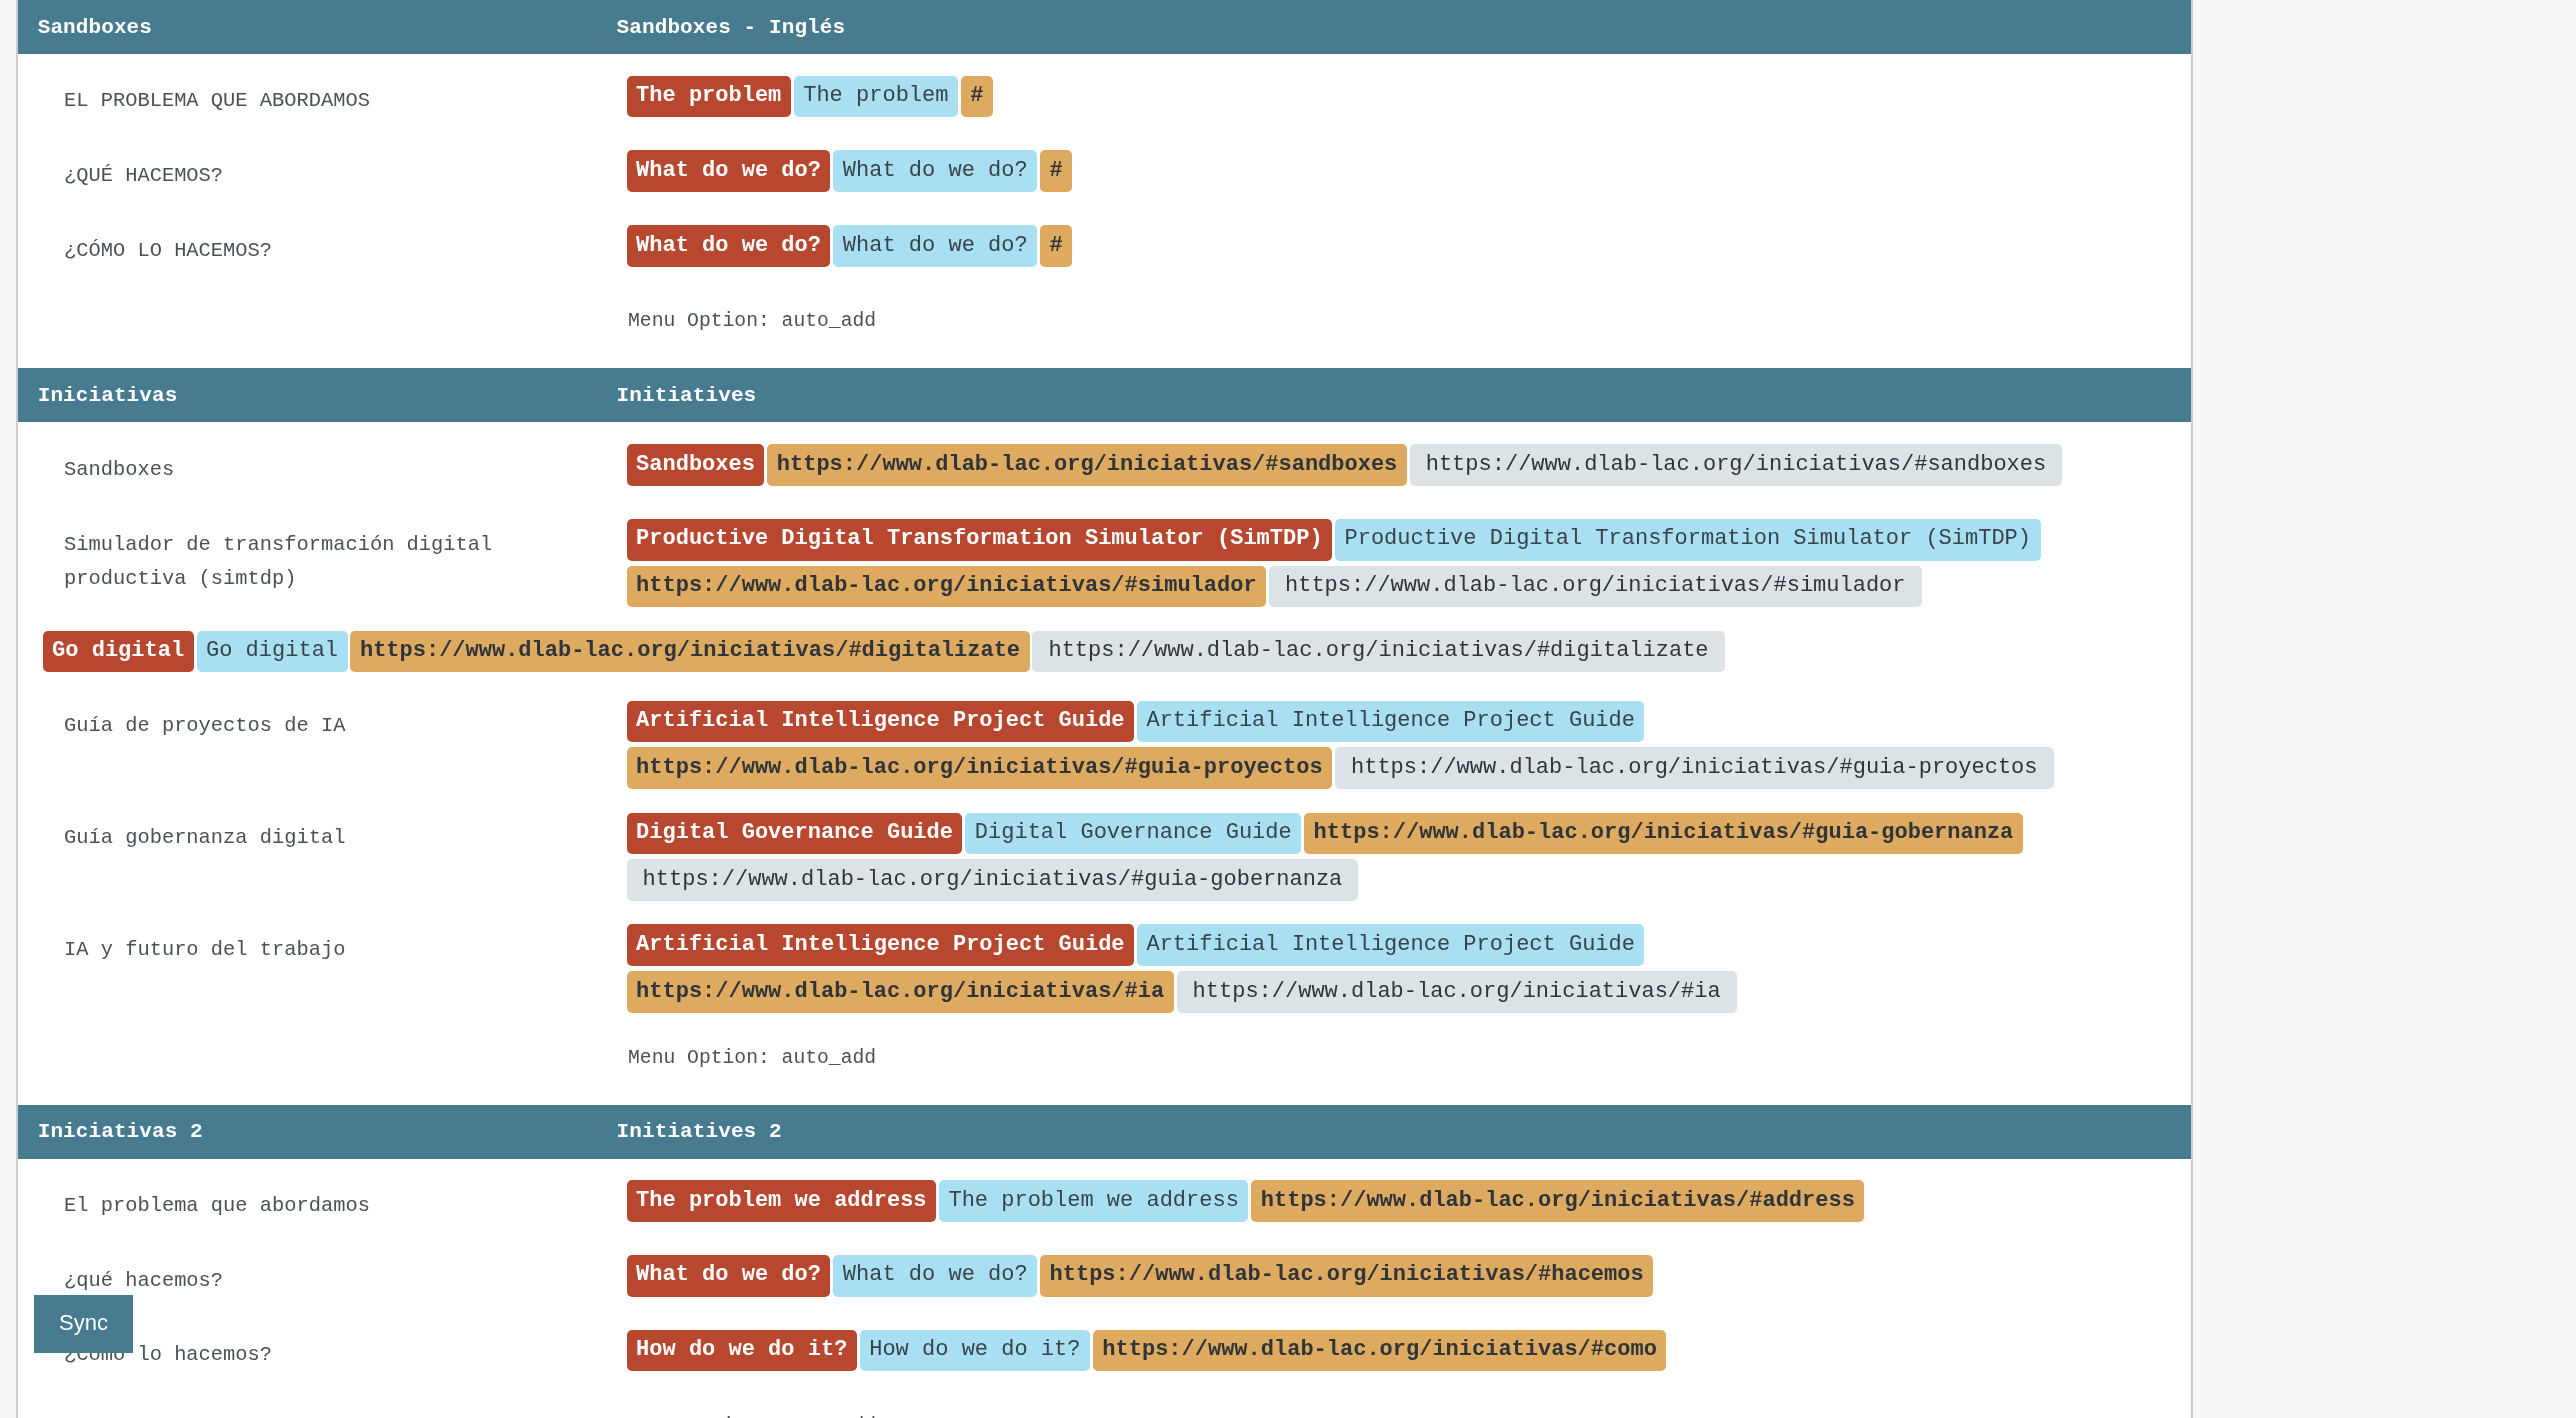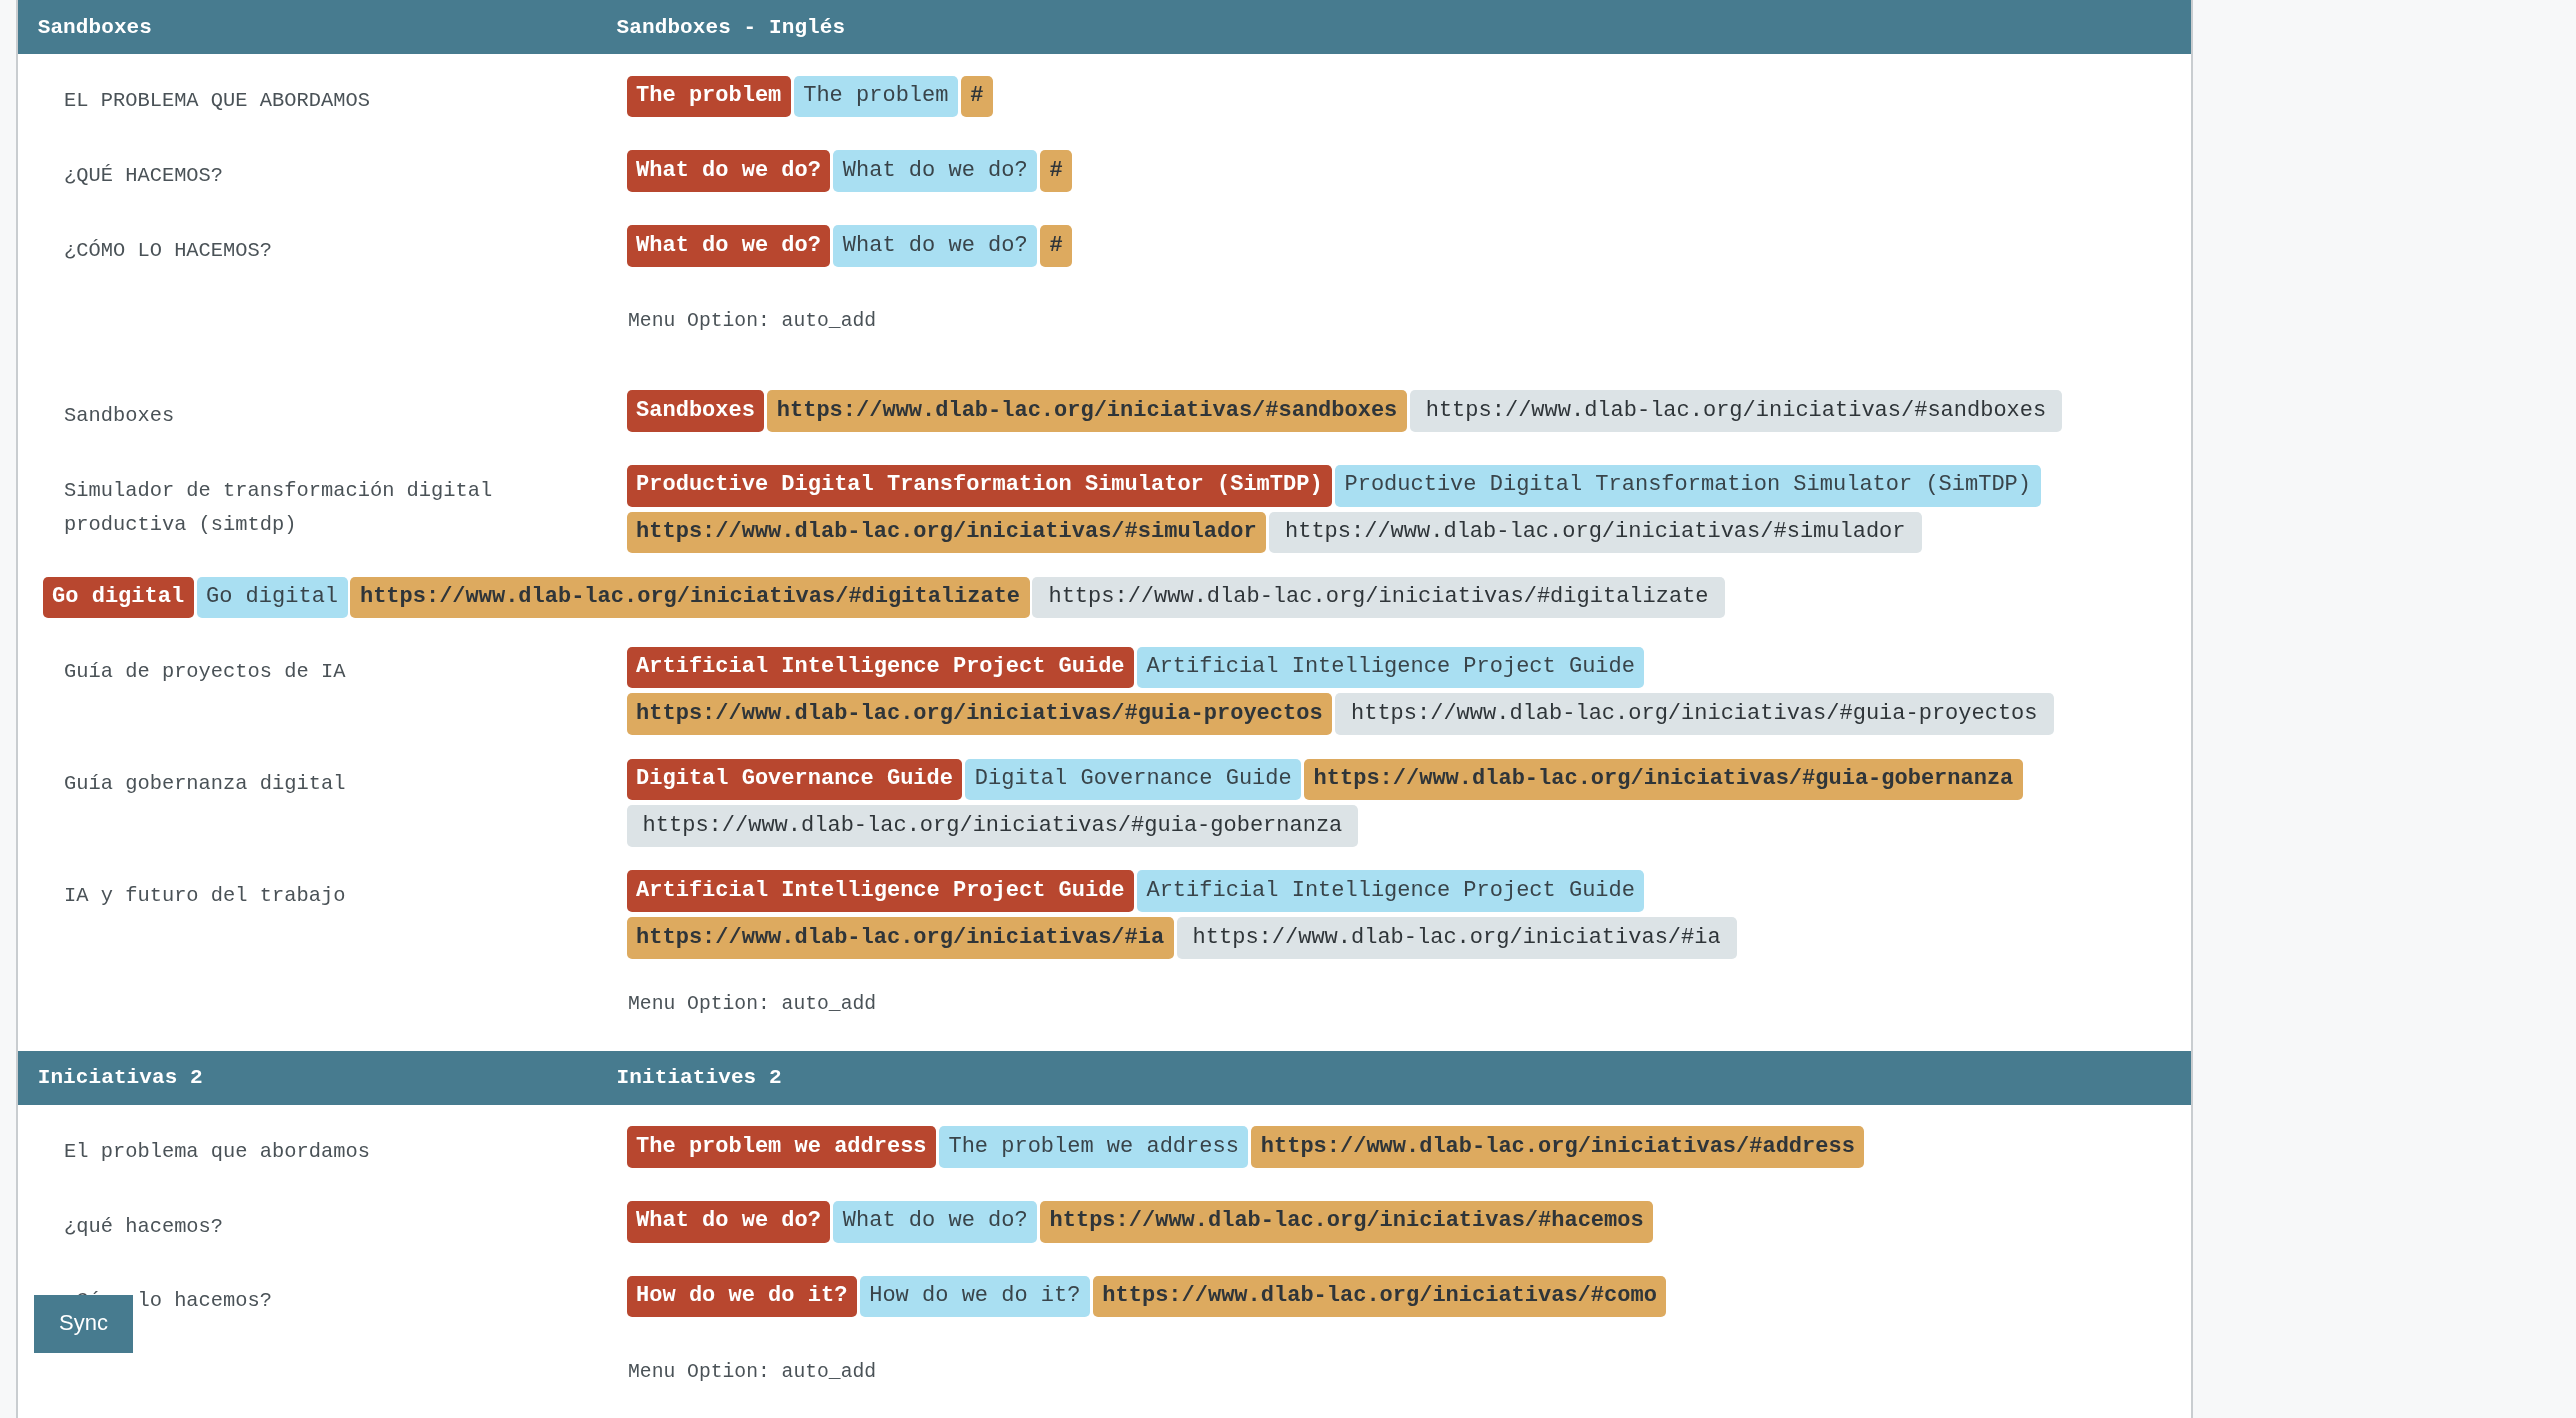--- a/index.html
+++ b/index.html
@@ -194,20 +194,24 @@
             <span class="chip chip-src">What do we do?</span>
             <span class="chip chip-tr">What do we do?</span>
             <span class="chip chip-url">#</span>
           </div>
         </div>
         <div class="menu-option">
           <div class="spacer"></div>
           <div class="text">Menu Option: auto_add</div>
         </div>
       </div>
+      <div class="section-header">
+        <div class="col-left">Iniciativas</div>
+        <div class="col-right">Initiatives</div>
+      </div>
       <div class="section-body">
         <div class="row">
           <div class="col-left">Sandboxes</div>
           <div class="col-right">
             <span class="chip chip-src">Sandboxes</span>
             <span class="chip chip-url">https://www.dlab-lac.org/iniciativas/#sandboxes</span>
             <span class="chip chip-url2">https://www.dlab-lac.org/iniciativas/#sandboxes</span>
           </div>
         </div>
         <div class="row">

